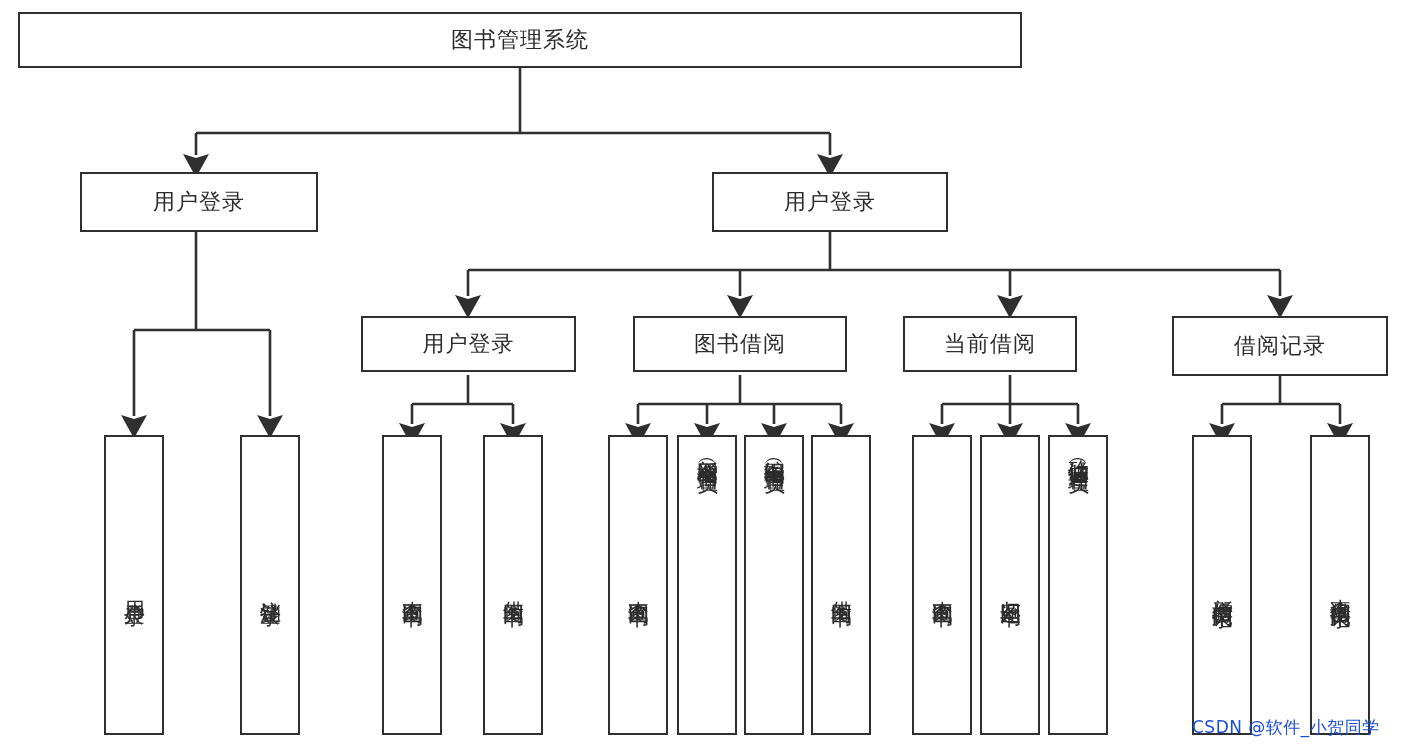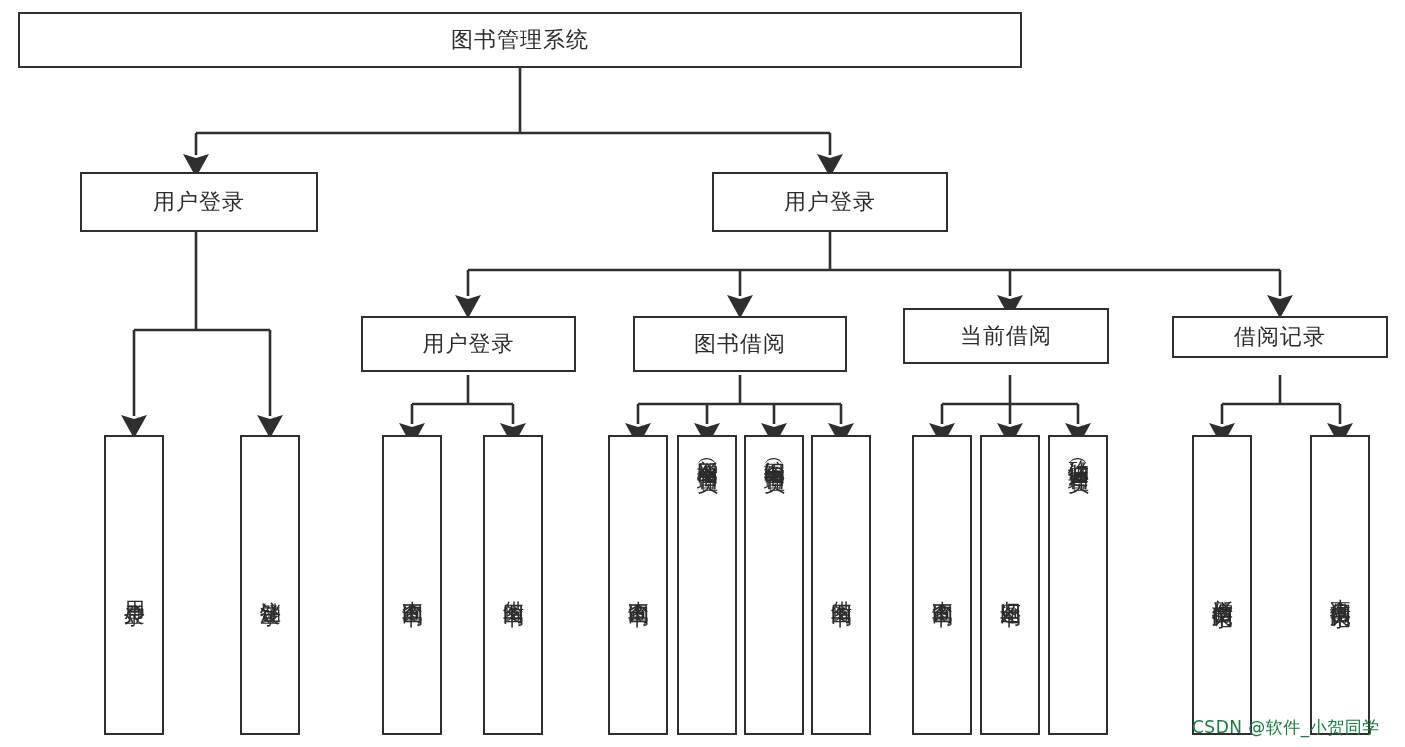--- a/index.html
+++ b/index.html
@@ -57,21 +57,21 @@
     letter-spacing: 2px;
     white-space: nowrap;
     max-height: 100%;
   }
   .node.vertical.center-text {
     align-items: center;
   }
   .watermark {
     position: absolute;
     font-size: 17px;
-    color: #15803d;
+    color: #1d4ed8;
     letter-spacing: 0.5px;
     white-space: nowrap;
     user-select: none;
   }
 </style>
 </head>
 <body>
 
 <div id="diagram-root">
 
@@ -138,25 +138,25 @@
   </div>
 
   <div class="node" style="left:361px; top:316px; width:215px; height:56px;">
     <span class="node-label">用户登录</span>
   </div>
 
   <div class="node" style="left:633px; top:316px; width:214px; height:56px;">
     <span class="node-label">图书借阅</span>
   </div>
 
-  <div class="node" style="left:903px; top:308px; width:206px; height:56px;">
+  <div class="node" style="left:903px; top:316px; width:174px; height:56px;">
     <span class="node-label">当前借阅</span>
   </div>
 
-  <div class="node" style="left:1172px; top:316px; width:216px; height:42px;">
+  <div class="node" style="left:1172px; top:316px; width:216px; height:60px;">
     <span class="node-label">借阅记录</span>
   </div>
 
   <div class="node vertical center-text" style="left:104px; top:435px; width:60px; height:300px;">
     <span class="node-label">用户登录</span>
   </div>
 
   <div class="node vertical center-text" style="left:240px; top:435px; width:60px; height:300px;">
     <span class="node-label">注销登录</span>
   </div>

